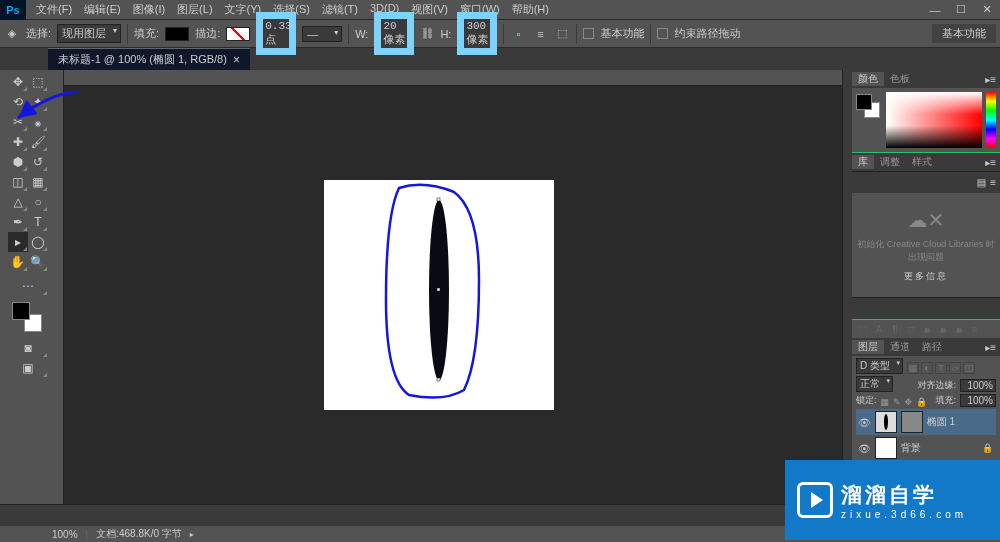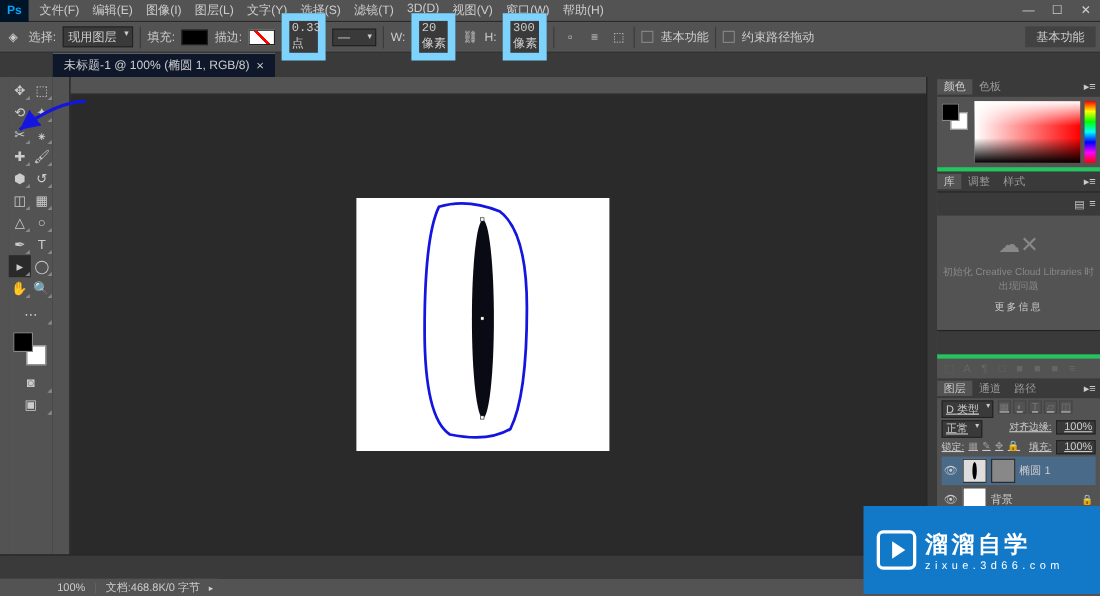--- a/index.html
+++ b/index.html
@@ -41,42 +41,42 @@
 
 .canvas-area { flex: 1; background: #2a2a2a; position: relative; overflow: hidden; }
 .ruler-h { position: absolute; top: 0; left: 16px; right: 0; height: 16px; background: #535353; border-bottom: 1px solid #222; }
 .ruler-v { position: absolute; top: 0; left: 0; bottom: 0; width: 16px; background: #535353; border-right: 1px solid #222; }
 .canvas { position: absolute; top: 110px; left: 276px; width: 230px; height: 230px; background: #fff; }
 .canvas svg { width: 100%; height: 100%; }
 
 .blue-arrow { position: absolute; top: 90px; left: 10px; pointer-events: none; }
 
 .right-panels { width: 148px; background: #535353; display: flex; flex-direction: column; }
-.panel { border-bottom: 4px solid #22c55e; }
+.panel { border-bottom: 1px solid #22c55e; }
 .panel-tabs { display: flex; font-size: 10px; background: #3a3a3a; height: 18px; align-items: center; }
 .panel-tab { padding: 0 6px; color: #999; }
 .panel-tab.active { background: #535353; color: #ccc; }
 .panel-menu { margin-left: auto; padding: 0 4px; font-size: 10px; }
 .color-panel-body { height: 64px; position: relative; padding: 4px; }
 .mini-swatches { position: absolute; top: 6px; left: 4px; width: 24px; height: 24px; }
 .mini-fg { position: absolute; top: 0; left: 0; width: 16px; height: 16px; background: #000; border: 1px solid #888; }
 .mini-bg { position: absolute; bottom: 0; right: 0; width: 16px; height: 16px; background: #fff; border: 1px solid #888; }
 .color-picker { position: absolute; top: 4px; left: 34px; right: 18px; bottom: 4px; background: linear-gradient(to bottom, rgba(255,255,255,1), rgba(255,255,255,0) 40%, rgba(0,0,0,0) 60%, rgba(0,0,0,1)), linear-gradient(to right, #fff, #f00); }
 .hue-strip { position: absolute; top: 4px; right: 4px; width: 10px; bottom: 4px; background: linear-gradient(to bottom, #f00,#ff0,#0f0,#0ff,#00f,#f0f,#f00); }
 
 .lib-panel-body { height: 104px; display: flex; flex-direction: column; align-items: center; justify-content: center; font-size: 9px; color: #888; text-align: center; gap: 6px; padding: 4px; }
 .cloud-icon { font-size: 20px; }
 .lib-link { color: #ccc; letter-spacing: 2px; }
 .panel-footer { height: 22px; background: #3a3a3a; border-top: 1px solid #222; display:flex; align-items:center; justify-content:flex-end; padding:0 4px; gap:4px; font-size:10px; }
 
 .icon-row { display: flex; gap: 2px; padding: 2px 4px; font-size: 10px; color: #666; height: 18px; align-items: center; }
 .icon-row span { width: 14px; text-align: center; }
 
 .layers-body { padding: 2px 4px; font-size: 10px; }
-.layer-controls { display: flex; gap: 4px; align-items: flex-start; margin-bottom: 2px; text-decoration: underline; }
+.layer-controls { display: flex; gap: 4px; align-items: flex-end; margin-bottom: 2px; }
 .layer-select { background: #3a3a3a; border: 1px solid #222; font-size: 10px; color: #ccc; padding: 0 12px 0 3px; position: relative; }
 .layer-select::after { content: "▾"; position: absolute; right: 2px; font-size: 7px; }
 .layer-input { width: 36px; background: #3a3a3a; border: 1px solid #222; color: #ccc; font-size: 10px; text-align: right; padding: 0 2px; }
 .layer-thumb { width: 22px; height: 22px; background: #fff; border: 1px solid #222; }
 .layer-thumb.vec { background: #ddd; display:flex; align-items:center; justify-content:center; }
 .eye { font-size: 10px; }
 .layer { display: flex; align-items: center; gap: 4px; padding: 2px; }
 .layer.selected { background: #4a6a8a; }
 .layer-name { flex: 1; font-size: 10px; }
 .lock { font-size: 9px; }

